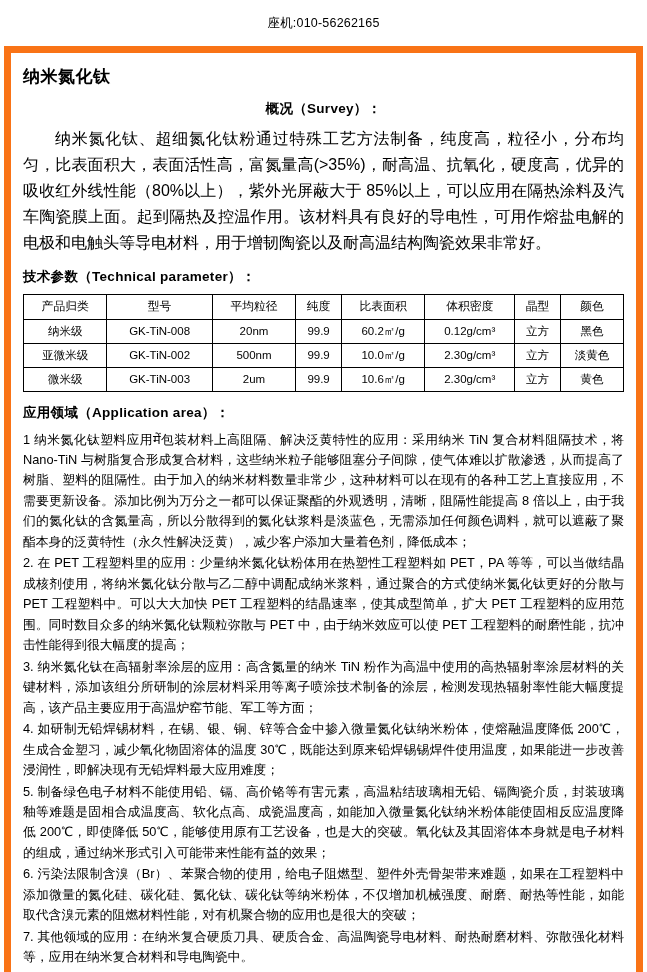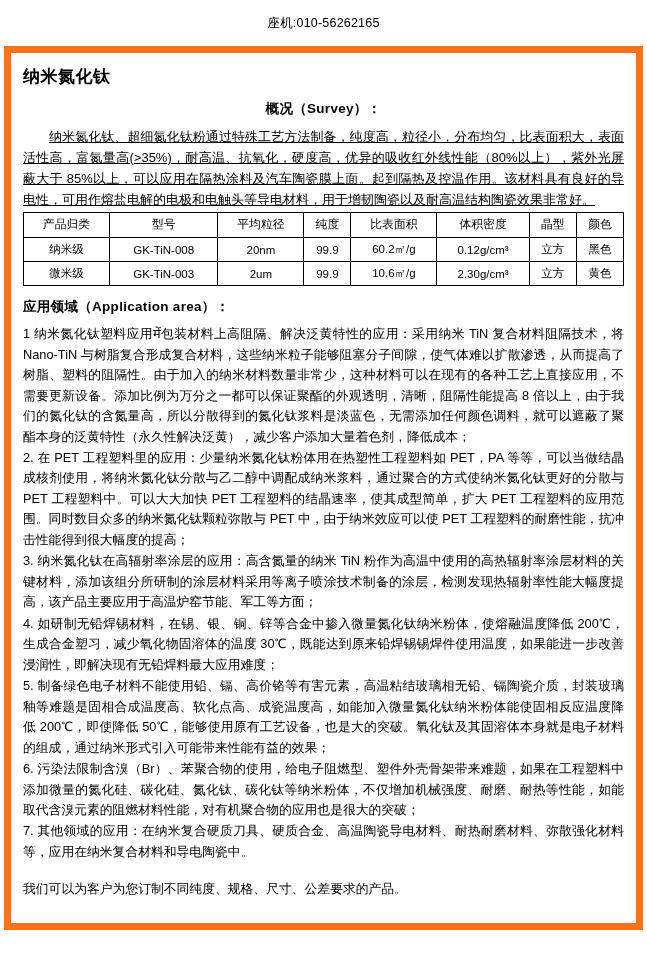--- a/index.html
+++ b/index.html
@@ -48,26 +48,25 @@
     font-size: 13.5px;
     font-weight: bold;
     margin: 12px 0 8px 0;
     letter-spacing: 0.3px;
   }
   h2.section.first {
     margin-top: 0;
     text-align: center;
   }
   p.body-text {
-    font-size: 13px;
+    font-size: 16px;
     line-height: 1.62;
     margin: 0 0 2px 0;
     text-align: justify;
     text-indent: 0;
-    text-decoration: underline;
   }
   p.body-text.indent {
     text-indent: 2em;
   }
   table.spec {
     border-collapse: collapse;
     width: 100%;
     margin: 2px 0 2px 0;
     font-size: 11.5px;
   }
@@ -105,20 +104,21 @@
     <span>座机:010-56262165</span>
   </div>
 
   <div class="doc-frame">
 
     <h1 class="title">纳米氮化钛</h1>
 
     <h2 class="section first">概况（Survey）：</h2>
     <p class="body-text indent">纳米氮化钛、超细氮化钛粉通过特殊工艺方法制备，纯度高，粒径小，分布均匀，比表面积大，表面活性高，富氮量高(&gt;35%)，耐高温、抗氧化，硬度高，优异的吸收红外线性能（80%以上），紫外光屏蔽大于 85%以上，可以应用在隔热涂料及汽车陶瓷膜上面。起到隔热及控温作用。该材料具有良好的导电性，可用作熔盐电解的电极和电触头等导电材料，用于增韧陶瓷以及耐高温结构陶瓷效果非常好。</p>
 
+    <h2 class="section">技术参数（Technical parameter）：</h2>
 
     <table class="spec">
       <thead>
         <tr class="header">
           <th>产品归类</th>
           <th>型号</th>
           <th>平均粒径</th>
           <th>纯度</th>
           <th>比表面积</th>
           <th>体积密度</th>
@@ -129,20 +129,30 @@
       <tbody>
         <tr>
           <td>纳米级</td>
           <td>GK-TiN-008</td>
           <td>20nm</td>
           <td>99.9</td>
           <td>60.2㎡/g</td>
           <td>0.12g/cm³</td>
           <td>立方</td>
           <td>黑色</td>
+        </tr>
+        <tr>
+          <td>亚微米级</td>
+          <td>GK-TiN-002</td>
+          <td>500nm</td>
+          <td>99.9</td>
+          <td>10.0㎡/g</td>
+          <td>2.30g/cm³</td>
+          <td>立方</td>
+          <td>淡黄色</td>
         </tr>
         <tr>
           <td>微米级</td>
           <td>GK-TiN-003</td>
           <td>2um</td>
           <td>99.9</td>
           <td>10.6㎡/g</td>
           <td>2.30g/cm³</td>
           <td>立方</td>
           <td>黄色</td>

